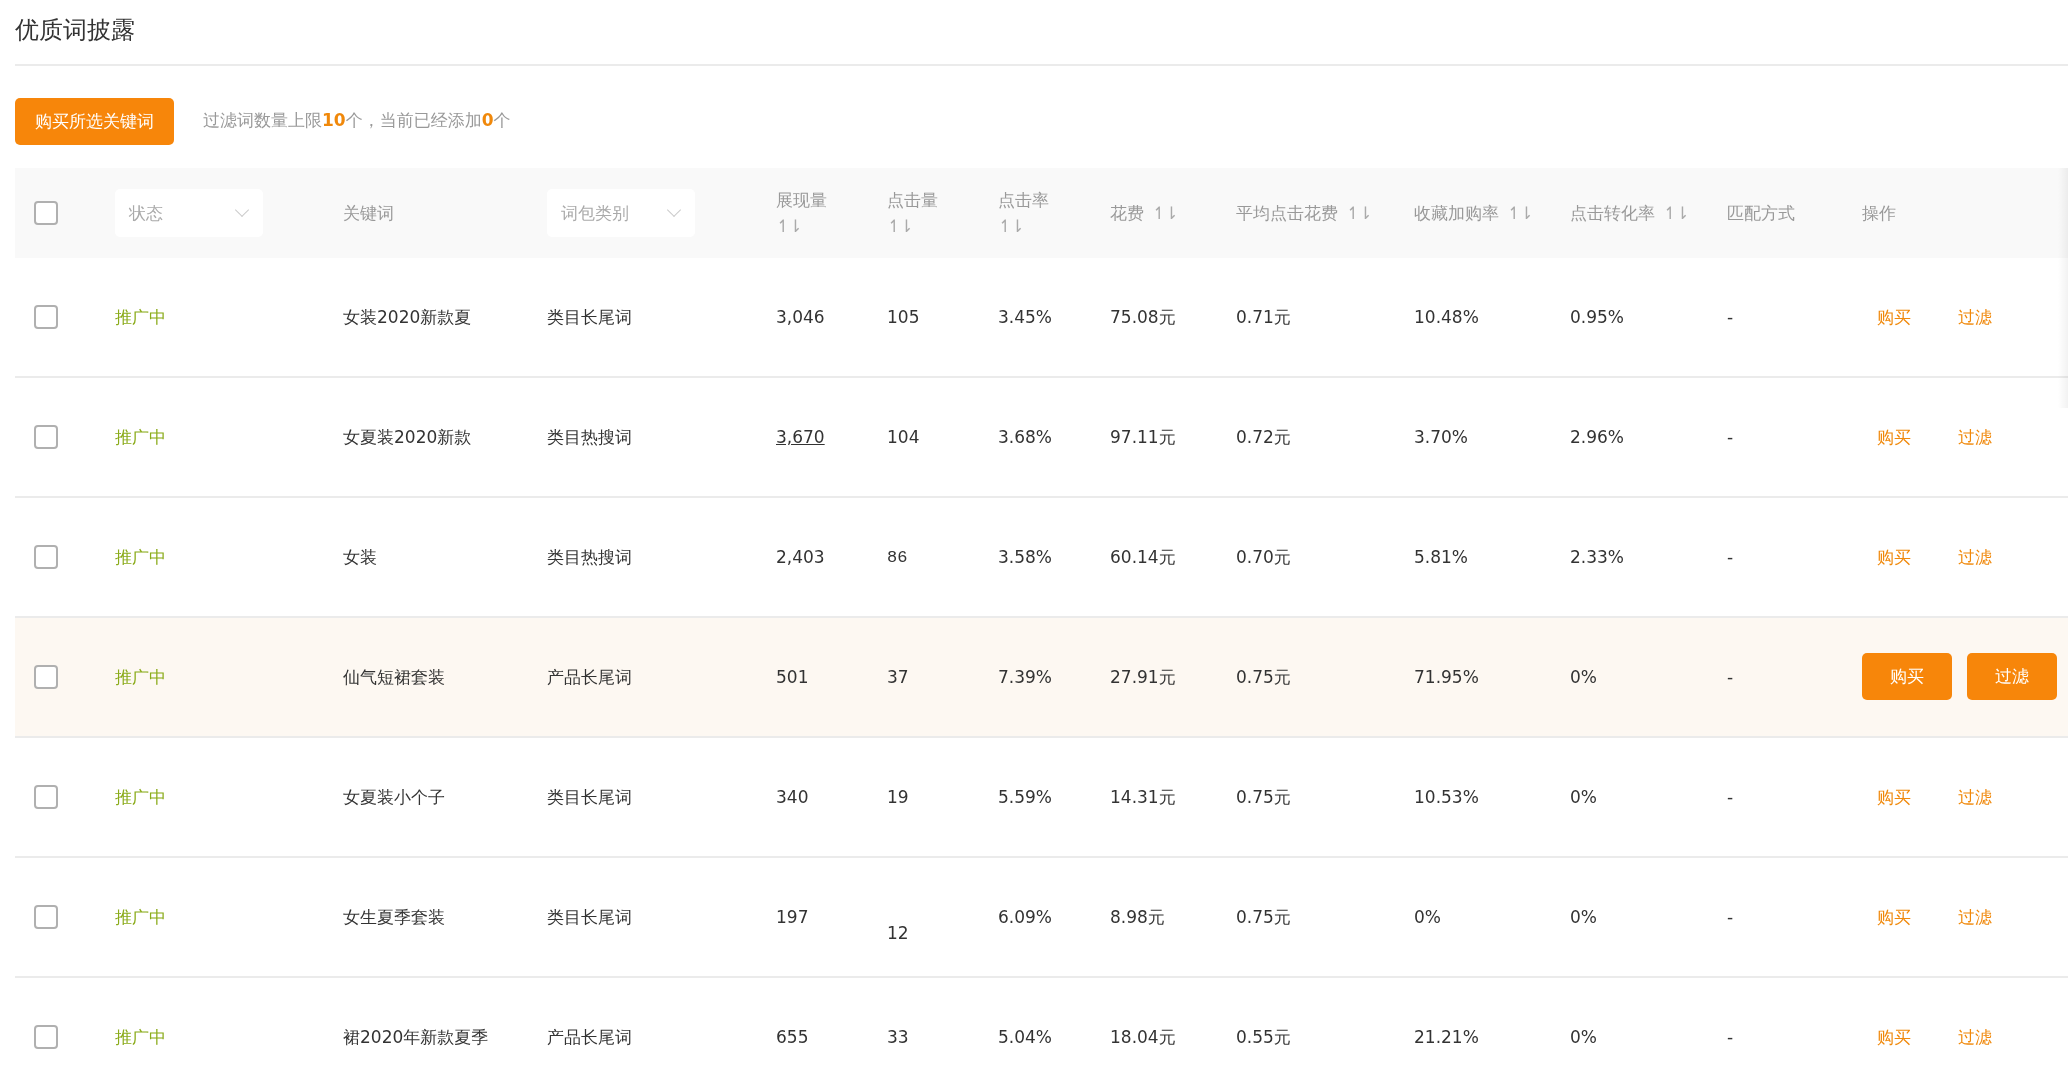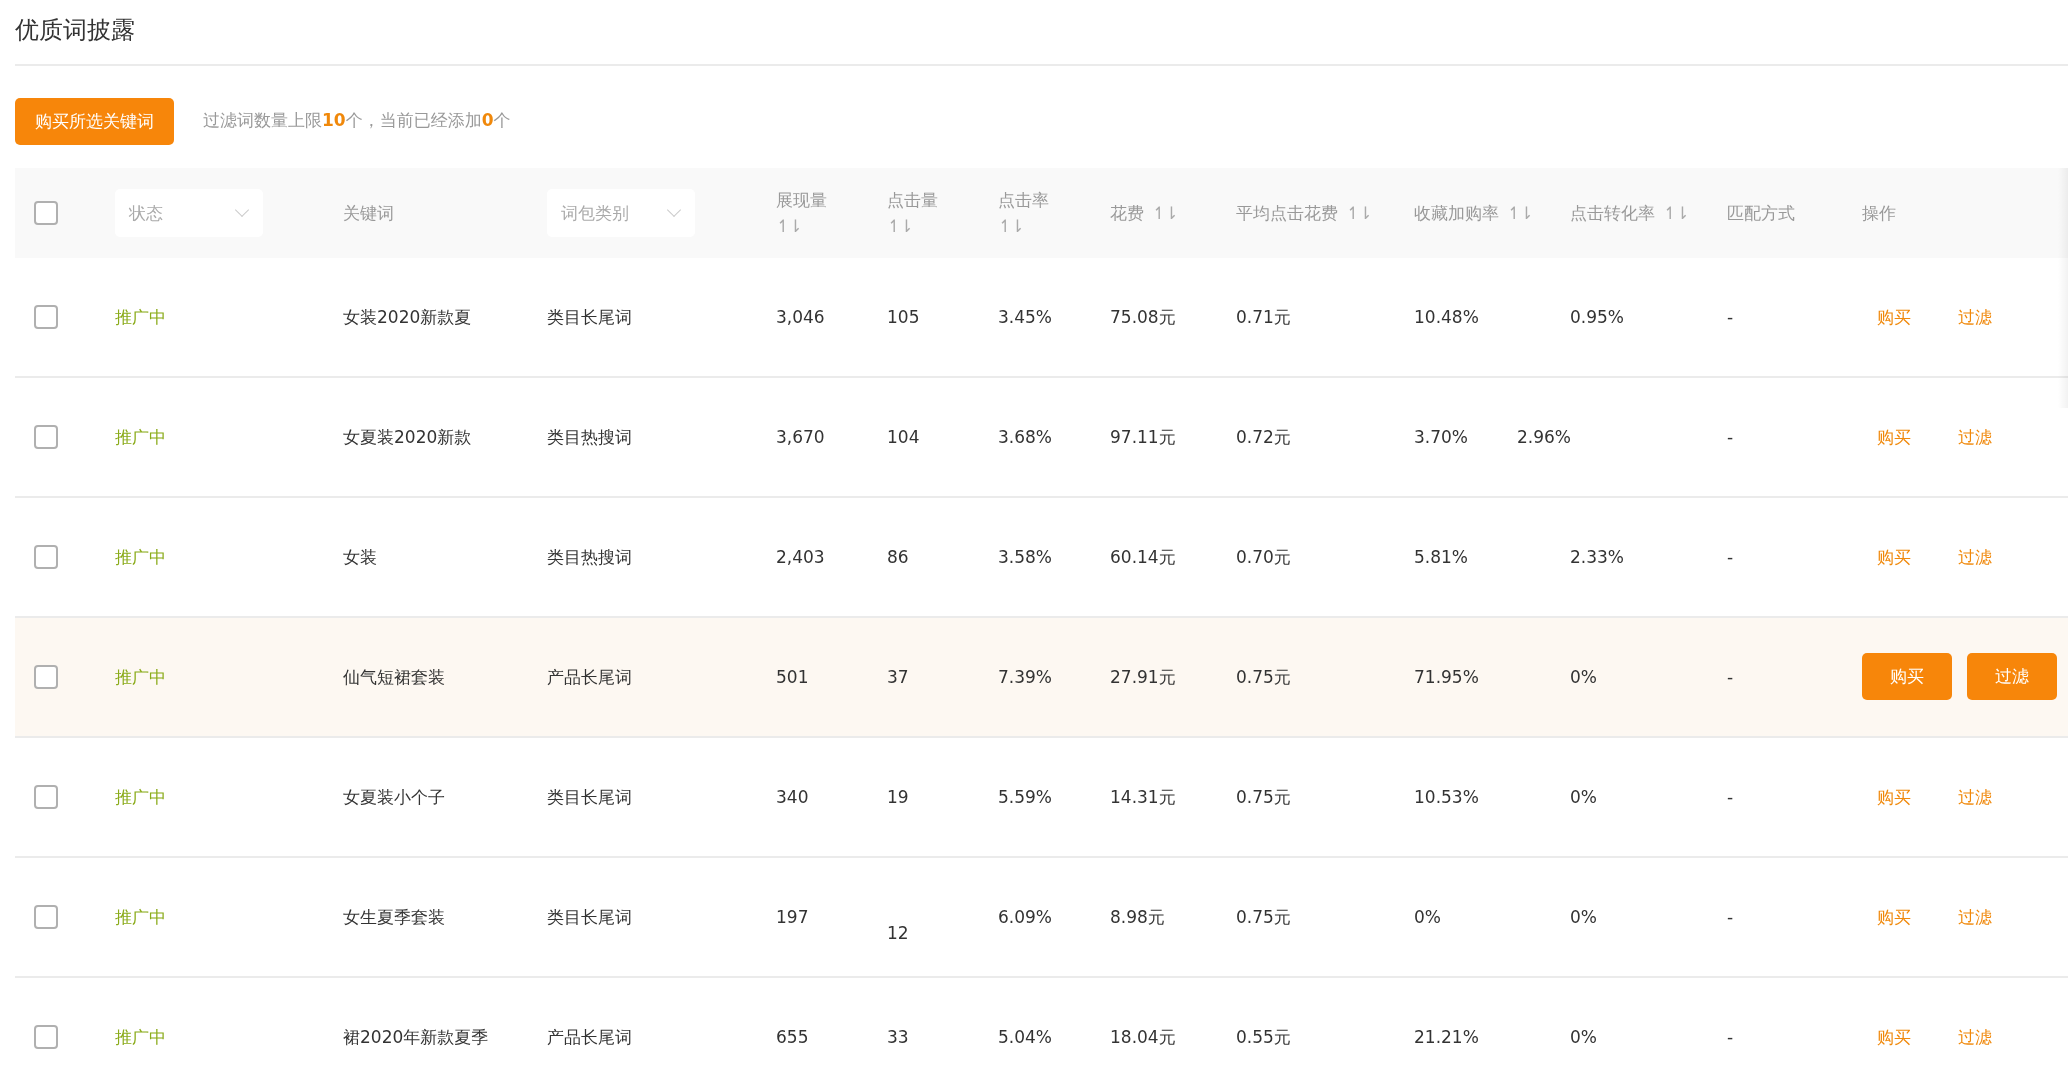--- a/index.html
+++ b/index.html
@@ -104,39 +104,39 @@
     <div class="td" style="left:1712px;">-</div>
     <div class="td link op-link" style="left:1862px;">购买</div>
     <div class="td link op-link" style="left:1943px;">过滤</div>
   </div>
 
   <div class="tr">
     <div class="cb" style="left:19px; top:47px;"></div>
     <div class="td status" style="left:100px;">推广中</div>
     <div class="td" style="left:328px;">女夏装2020新款</div>
     <div class="td" style="left:532px;">类目热搜词</div>
-    <div class="td" style="left:761px;">3,670</div>
+    <div class="td" style="left:761px;text-decoration:underline;">3,670</div>
     <div class="td" style="left:872px;">104</div>
     <div class="td" style="left:983px;">3.68%</div>
     <div class="td" style="left:1095px;">97.11元</div>
     <div class="td" style="left:1221px;">0.72元</div>
     <div class="td" style="left:1399px;">3.70%</div>
-    <div class="td" style="left:1502px;">2.96%</div>
+    <div class="td" style="left:1555px;">2.96%</div>
     <div class="td" style="left:1712px;">-</div>
     <div class="td link op-link" style="left:1862px;">购买</div>
     <div class="td link op-link" style="left:1943px;">过滤</div>
   </div>
 
   <div class="tr">
     <div class="cb" style="left:19px; top:47px;"></div>
     <div class="td status" style="left:100px;">推广中</div>
     <div class="td" style="left:328px;">女装</div>
     <div class="td" style="left:532px;">类目热搜词</div>
     <div class="td" style="left:761px;">2,403</div>
-    <div class="td" style="left:872px;">86</div>
+    <div class="td" style="left:872px;font-family:Liberation Mono, monospace;">86</div>
     <div class="td" style="left:983px;">3.58%</div>
     <div class="td" style="left:1095px;">60.14元</div>
     <div class="td" style="left:1221px;">0.70元</div>
     <div class="td" style="left:1399px;">5.81%</div>
     <div class="td" style="left:1555px;">2.33%</div>
     <div class="td" style="left:1712px;">-</div>
     <div class="td link op-link" style="left:1862px;">购买</div>
     <div class="td link op-link" style="left:1943px;">过滤</div>
   </div>
 

